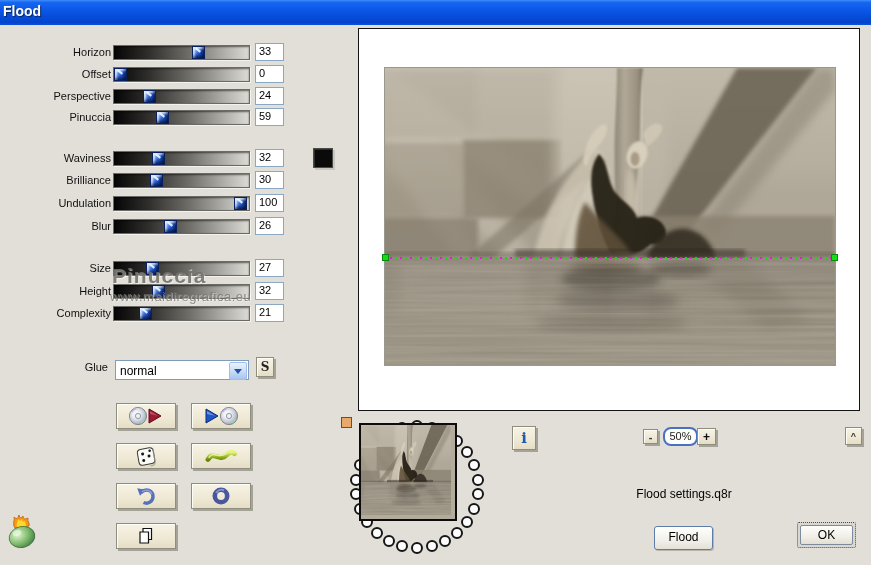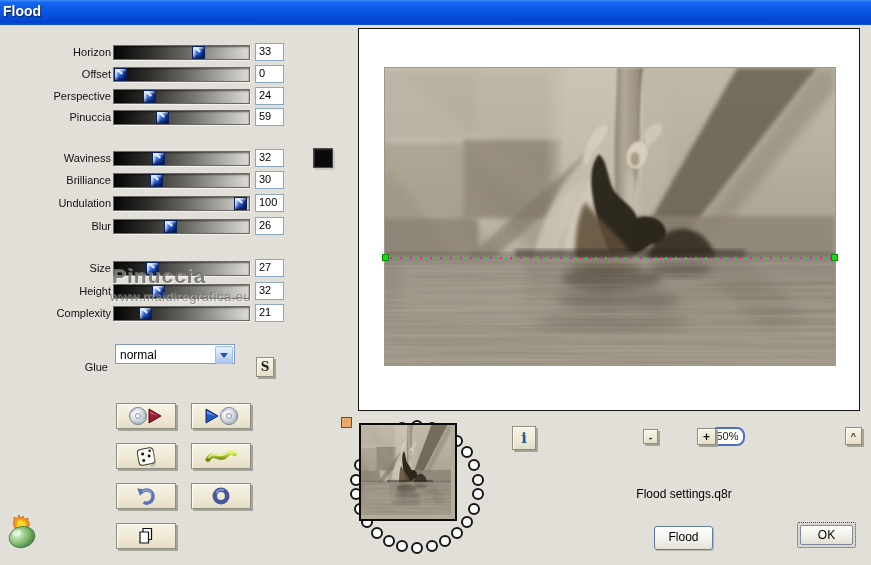--- a/index.html
+++ b/index.html
@@ -59,21 +59,21 @@
     text-shadow:1px 1px 1px rgba(255,255,255,.55);z-index:6;pointer-events:none;
   }
   .wm2{
     position:absolute;left:110px;top:289px;font-size:13px;
     color:rgba(118,116,110,.8);text-shadow:1px 1px 1px rgba(255,255,255,.5);
     z-index:6;pointer-events:none;letter-spacing:.5px;
   }
   
   .glue-label{position:absolute;left:60px;top:361px;width:48px;text-align:right;font-size:11px;color:#111;}
   .dropdown{
-    position:absolute;left:115px;top:344px;width:120px;height:20px;
+    position:absolute;left:115px;top:360px;width:134px;height:20px;
     background:#fff;border:1px solid #7f9db9;box-sizing:border-box;
   }
   .dropdown .dd-text{position:absolute;left:4px;top:3px;font-size:12px;color:#000;}
   .dd-arrow{
     position:absolute;right:1px;top:1px;width:16px;height:16px;
     background:linear-gradient(180deg,#eaf2fd 0%,#cfe0f6 45%,#a8c4ee 100%);
     border:1px solid #9ebdf0;border-radius:2px;
   }
   .dd-arrow::after{
     content:"";position:absolute;left:4px;top:6px;
@@ -92,21 +92,21 @@
   .sq{font-weight:bold;}
   .sbtn-s{left:256px;top:357px;width:16px;height:18px;font-size:12px;font-family:"DejaVu Serif",serif;font-weight:bold;color:#222;}
   .ibtn{left:512px;top:426px;width:22px;height:22px;font-family:"DejaVu Serif",serif;font-weight:bold;font-size:15px;color:#1d5caa;}
   .minus-btn{left:643px;top:429px;width:13px;height:13px;font-size:11px;color:#333;}
   .plus-btn{left:697px;top:428px;width:17px;height:15px;font-size:12px;color:#111;}
   .caret-btn{left:845px;top:427px;width:15px;height:16px;font-size:9px;color:#333;}
   
   .zoom-level{
     position:absolute;left:663px;top:427px;width:31px;height:14px;
     background:#fdfdfa;border:2px solid #4a70c4;border-radius:8px;
-    font-size:11px;color:#222;text-align:center;padding-top:1px;margin-left:47px;
+    font-size:11px;color:#222;text-align:center;padding-top:1px;
   }
   
   .preview-panel{
     position:absolute;left:358px;top:28px;width:500px;height:381px;
     background:#fff;border:1px solid #141414;
   }
   .art-frame{
     position:absolute;left:385px;top:68px;width:450px;height:297px;
     outline:1px solid #9a978f;
   }

